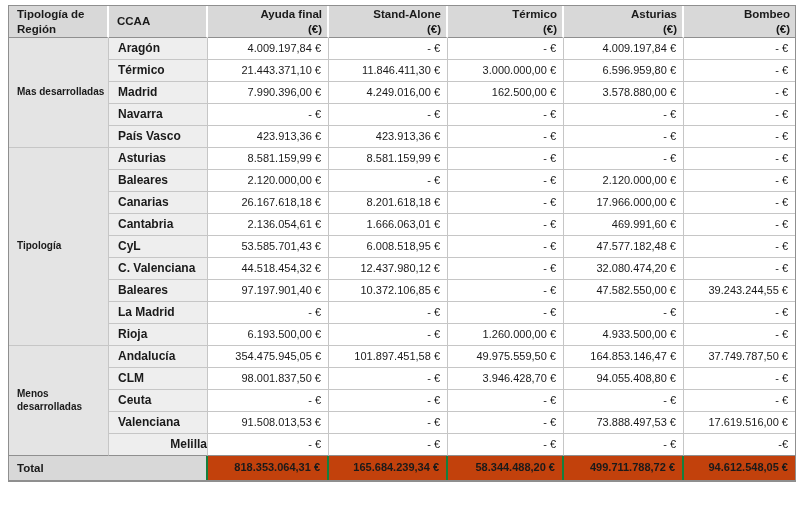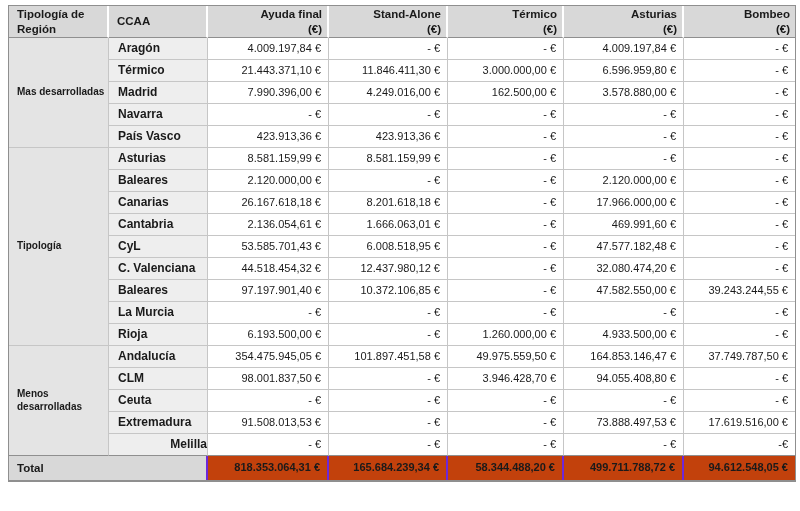--- a/index.html
+++ b/index.html
@@ -74,21 +74,21 @@
     background: #ffffff;
     text-align: right;
     padding-right: 7px;
   }
   
   tfoot td {
     background: #d8d8d8;
     font-weight: bold;
     height: 24px;
     vertical-align: middle;
-    border-right: 2px solid #6d28d9;
+    border-right: 2px solid #15803d;
   }
   tfoot td:last-child { border-right: none; padding-left: 24px; }
   tfoot td.total-label { text-align: left; padding-left: 8px; font-size: 11.5px; }
   tfoot td.num { background: #c2410c; text-align: right; padding-right: 7px; }
 </style>
 </head>
 <body>
 
 <div class="page">
   <table class="funding">
@@ -211,21 +211,21 @@
         </tr>
         <tr>
           <td class="ccaa">Baleares</td>
           <td class="num">97.197.901,40 €</td>
           <td class="num">10.372.106,85 €</td>
           <td class="num">- €</td>
           <td class="num">47.582.550,00 €</td>
           <td class="num">39.243.244,55 €</td>
         </tr>
         <tr>
-          <td class="ccaa">La Murcia</td>
+          <td class="ccaa">La Madrid</td>
           <td class="num">- €</td>
           <td class="num">- €</td>
           <td class="num">- €</td>
           <td class="num">- €</td>
           <td class="num">- €</td>
         </tr>
         <tr>
           <td class="ccaa">Rioja</td>
           <td class="num">6.193.500,00 €</td>
           <td class="num">- €</td>
@@ -252,21 +252,21 @@
         </tr>
         <tr>
           <td class="ccaa">Ceuta</td>
           <td class="num">- €</td>
           <td class="num">- €</td>
           <td class="num">- €</td>
           <td class="num">- €</td>
           <td class="num">- €</td>
         </tr>
         <tr>
-          <td class="ccaa">Extremadura</td>
+          <td class="ccaa">Valenciana</td>
           <td class="num">91.508.013,53 €</td>
           <td class="num">- €</td>
           <td class="num">- €</td>
           <td class="num">73.888.497,53 €</td>
           <td class="num">17.619.516,00 €</td>
         </tr>
         <tr>
           <td class="ccaa">Melilla</td>
           <td class="num">- €</td>
           <td class="num">- €</td>

